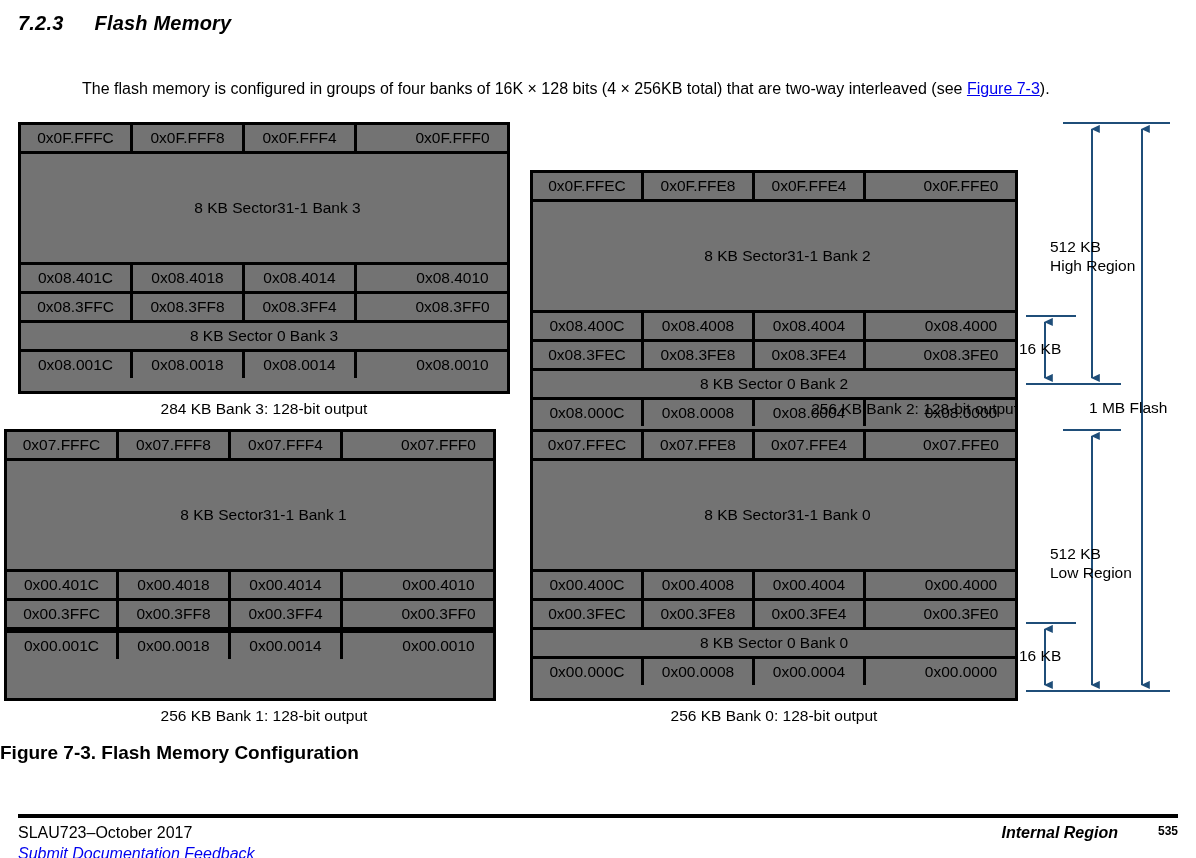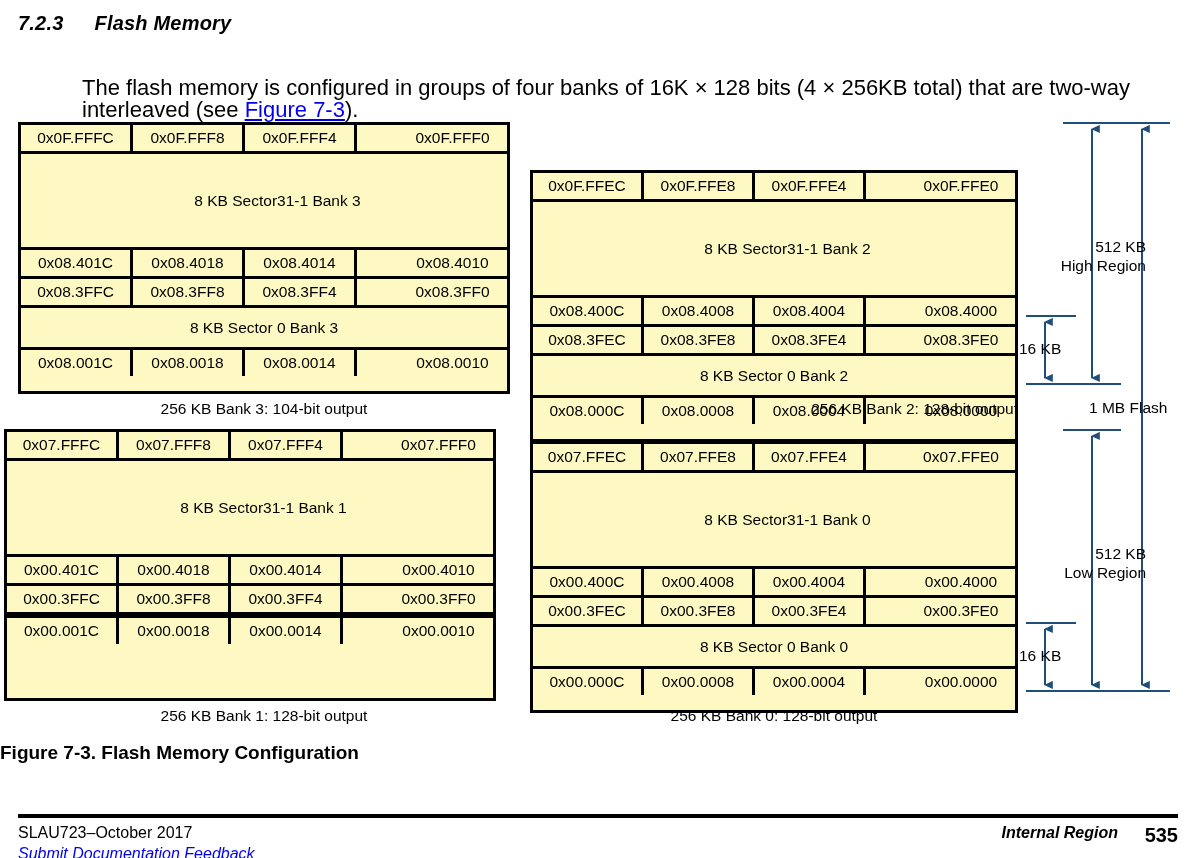--- a/index.html
+++ b/index.html
@@ -28,44 +28,44 @@
     white-space: nowrap;
   }
   #section-heading .num { margin-right: 31px; }
 
   
   #intro-paragraph {
     position: absolute;
     left: 82px;
     top: 55px;
     width: 1072px;
-    font-size: 22px;
-    line-height: 22px;
+    font-size: 16px;
+    line-height: 35px;
   }
   #intro-paragraph .figref { color: #0000ee; }
 
   
   #figure {
     position: absolute;
     left: 0;
     top: 118px;
     width: 1196px;
     height: 612px;
   }
 
   .bank-block {
     position: absolute;
     border: 3px solid #000;
     box-sizing: border-box;
-    background: #fef9c3;
+    background: #737373;
   }
   .blk-tl { left: 18px;  top: 4px;   width: 492px; height: 272px; }
   .blk-tr { left: 530px; top: 4px;   width: 488px; height: 272px; margin-top: 48px; }
   .blk-bl { left: 4px;  top: 311px; width: 492px; height: 272px; }
-  .blk-br { left: 530px; top: 311px; width: 488px; height: 272px; margin-top: 12px; }
+  .blk-br { left: 530px; top: 311px; width: 488px; height: 272px; }
 
   .addr-row {
     display: flex;
     width: 100%;
     box-sizing: border-box;
   }
   .addr-row .cell {
     flex: 1 1 0;
     box-sizing: border-box;
     border-right: 3px solid #000;
@@ -74,30 +74,30 @@
     line-height: 26px;
     height: 26px;
     white-space: nowrap;
     overflow: hidden;
   }
   .addr-row .cell:last-child { border-right: none; padding-left: 41px; }
 
   .sep { height: 3px; background: #000; width: 100%; }
 
   .sector-big {
-    height: 93px;
+    height: 108px;
     display: flex;
     align-items: center;
     justify-content: center;
     font-size: 15.5px;
     box-sizing: border-box;
     padding-left: 27px;
   }
   .sector-small {
-    height: 39px;
+    height: 26px;
     display: flex;
     align-items: center;
     justify-content: center;
     font-size: 15.5px;
     box-sizing: border-box;
   }
 
   .bank-caption {
     position: absolute;
     font-size: 15.5px;
@@ -118,21 +118,21 @@
     height: 612px;
   }
   #annotations svg { display: block; }
 
   .anno-label {
     position: absolute;
     font-size: 15.5px;
     line-height: 19px;
     color: #000;
     white-space: nowrap;
-    text-align: right;
+    text-align: left;
   }
   .lbl-16kb-top   { left: 1019px; top: 339px; }
   .lbl-512-high   { left: 1050px; top: 237px; width: 96px; }
   .lbl-1mb        { left: 1089px; top: 398px; }
   .lbl-16kb-bot   { left: 1019px; top: 646px; }
   .lbl-512-low    { left: 1050px; top: 544px; width: 96px; }
 
   
   #figure-caption {
     position: absolute;
@@ -170,21 +170,21 @@
     right: 78px;
     top: 824px;
     font-size: 16px;
     font-style: italic;
     font-weight: bold;
   }
   #footer-page {
     position: absolute;
     right: 18px;
     top: 824px;
-    font-size: 20px;
+    font-size: 12px;
     font-weight: bold;
   }
 </style>
 </head>
 <body>
 
 <div id="section-heading">
   <span class="num">7.2.3</span><span>Flash Memory</span>
 </div>
 
@@ -218,21 +218,21 @@
     <div class="sep"></div>
     <div class="sector-small">8 KB Sector 0 Bank 3</div>
     <div class="sep"></div>
     <div class="addr-row">
       <div class="cell">0x08.001C</div>
       <div class="cell">0x08.0018</div>
       <div class="cell">0x08.0014</div>
       <div class="cell">0x08.0010</div>
     </div>
   </div>
-  <div class="bank-caption cap-tl">256 KB Bank 3: 104-bit output</div>
+  <div class="bank-caption cap-tl">284 KB Bank 3: 128-bit output</div>
 
   <div class="bank-block blk-tr">
     <div class="addr-row">
       <div class="cell">0x0F.FFEC</div>
       <div class="cell">0x0F.FFE8</div>
       <div class="cell">0x0F.FFE4</div>
       <div class="cell">0x0F.FFE0</div>
     </div>
     <div class="sep"></div>
     <div class="sector-big">8 KB Sector31-1 Bank 2</div>

